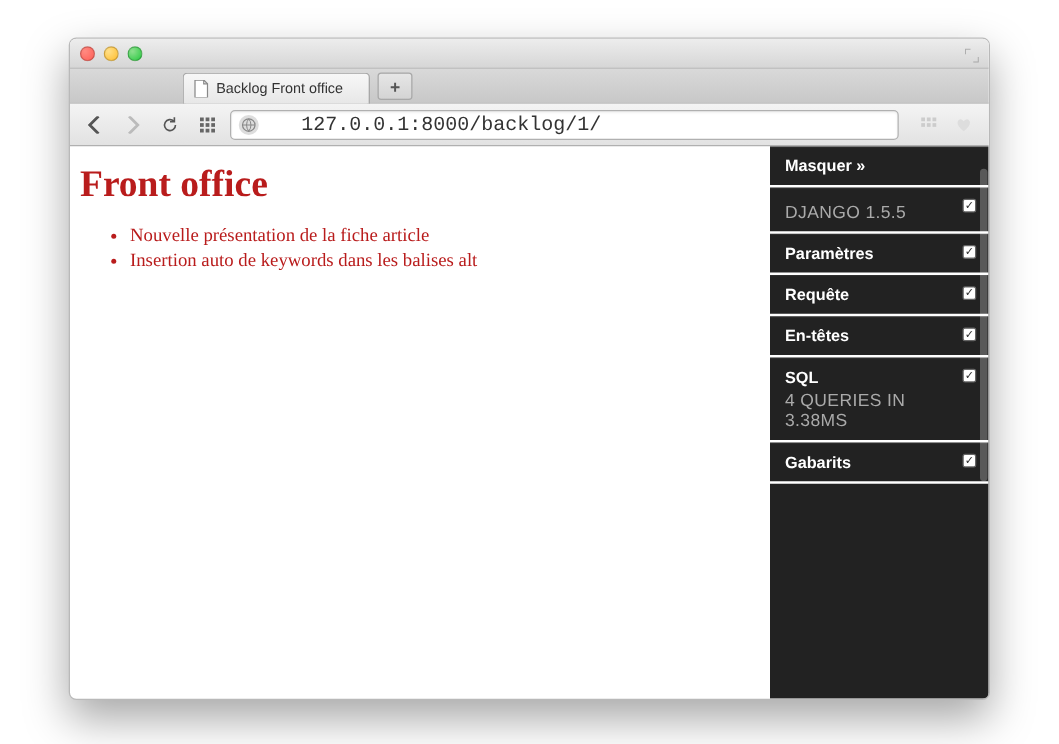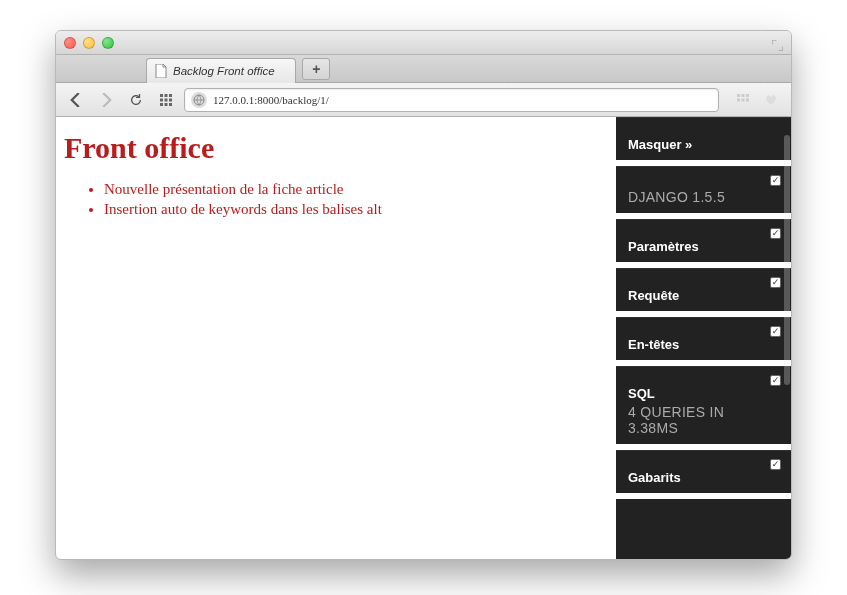--- a/index.html
+++ b/index.html
@@ -42,21 +42,20 @@
   }
   .expand-icon svg { width: 11px; height: 11px; }
 
   .tabbar {
     height: 28px;
     background: linear-gradient(#d9d9d9,#c8c8c8);
     border-bottom: 1px solid #a8a8a8;
     display: flex;
     align-items: flex-end;
     padding-left: 90px;
-    font-style: italic;
   }
   .tab {
     height: 25px;
     background: linear-gradient(#f7f7f7,#e7e7e7);
     border: 1px solid #a8a8a8;
     border-bottom: none;
     border-radius: 4px 4px 0 0;
     padding: 0 18px 0 8px;
     display: flex;
     align-items: center;
@@ -115,23 +114,24 @@
     box-shadow: inset 0 1px 2px rgba(0,0,0,0.08);
   }
   .urlbar .globe {
     width: 16px; height: 16px;
     border-radius: 50%;
     background: #ddd;
     display: flex; align-items: center; justify-content: center;
     color: #666; font-size: 11px;
   }
   .urlbar span.addr {
-    font-size: 11px;
+    font-size: 16px;
     color: #333;
-    font-family: Liberation Serif, serif;
+    font-family: Liberation Mono, monospace;
+    margin-left: 28px;
   }
   .tool-right { display: flex; gap: 4px; align-items: center; margin-left: 6px; }
 
   .content {
     flex: 1;
     display: flex;
     overflow: hidden;
     position: relative;
   }
   .page {
@@ -167,22 +167,22 @@
     width: 8px;
     background: transparent;
   }
   .debug-scroll .thumb {
     position: absolute; left: 1px; right: 1px;
     top: 10px; height: 250px;
     background: rgba(255,255,255,0.25);
     border-radius: 3px;
   }
   .panel {
-    border-bottom: 6px solid #ffffff;
-    padding: 20px 18px 8px 12px;
+    border-bottom: 2px solid #ffffff;
+    padding: 8px 18px 8px 12px;
     box-shadow: inset 0 1px 0 rgba(255,255,255,0.06);
     position: relative;
     font-size: 13px;
   }
   .panel .title {
     font-weight: bold;
     color: #fff;
     font-size: 13px;
   }
   .panel .sub {

